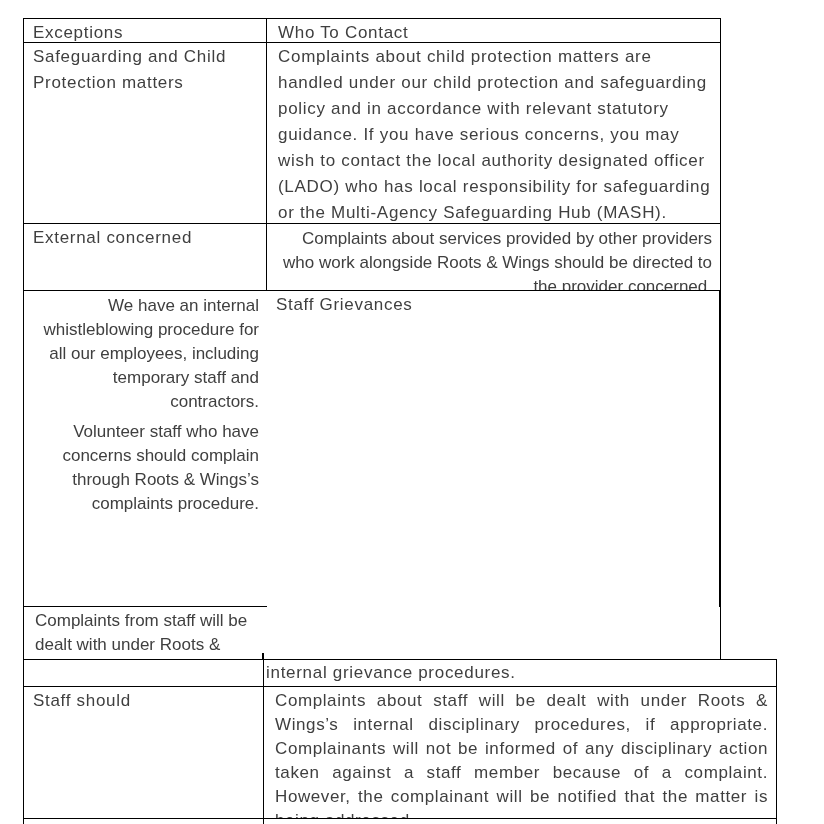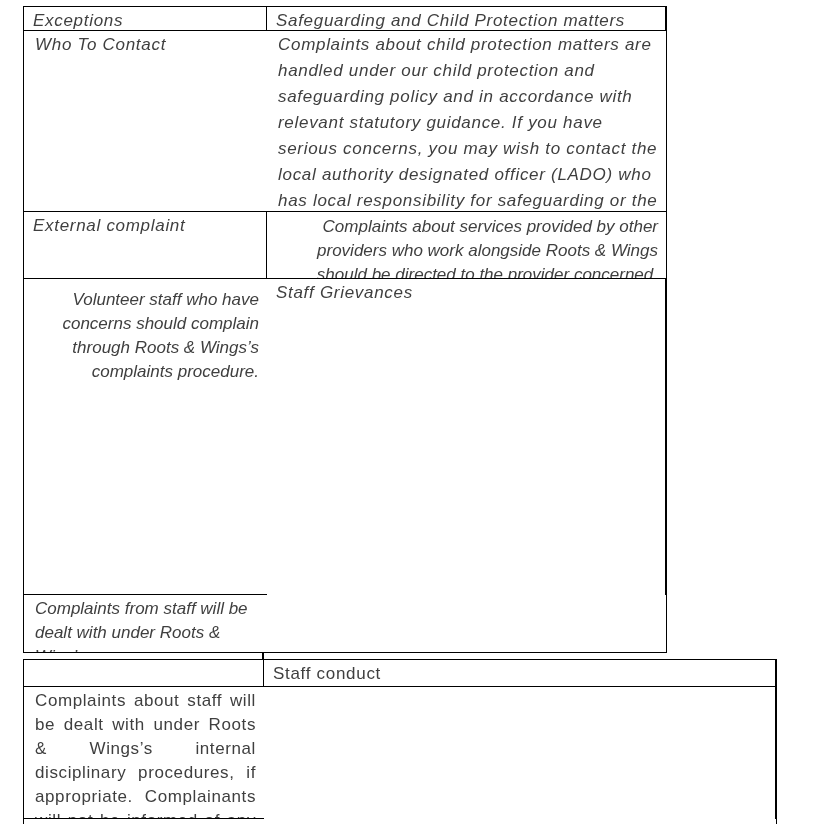--- a/index.html
+++ b/index.html
@@ -14,25 +14,24 @@
   }
   .tbl {
     position: absolute;
     display: grid;
     border: 1.5px solid #000;
     box-sizing: border-box;
     background: #ffffff;
   }
   #t1 {
     left: 23px;
-    top: 6px;
-    width: 644px;
+    top: 18px;
+    width: 698px;
     grid-template-columns: 243px 1fr;
     grid-template-rows: 24px 181px 67px 316px 57px;
-    font-style: italic;
   }
   #t2 {
     left: 23px;
     top: 659px;
     width: 754px;
     grid-template-columns: 240px 1fr;
     grid-template-rows: 27px 132px 12px;
   }
   .cell {
     box-sizing: border-box;
@@ -76,40 +75,42 @@
     height: 6px;
     background: #000;
   }
 </style>
 </head>
 <body>
 
 <div class="tbl" id="t1">
 
   <div class="cell c1">Exceptions</div>
+  <div class="cell content">Who To Contact</div>
+
   <div class="cell c1">Safeguarding and Child Protection matters</div>
-
-  <div class="cell content">Who To Contact</div>
   <div class="cell content">Complaints about child protection matters are handled under our child protection and safeguarding policy and in accordance with relevant statutory guidance. If you have serious concerns, you may wish to contact the local authority designated officer (LADO) who has local responsibility for safeguarding or the Multi-Agency Safeguarding Hub (MASH).</div>
 
-  <div class="cell c1">External complaint</div>
+  <div class="cell c1">External concerned</div>
   <div class="cell content alt">Complaints about services provided by other providers who work alongside Roots &amp; Wings should be directed to the provider concerned.</div>
 
   <div class="cell content alt">
+    <div>We have an internal whistleblowing procedure for all our employees, including temporary staff and contractors.</div>
     <div class="para2">Volunteer staff who have concerns should complain through Roots &amp; Wings’s complaints procedure.</div>
   </div>
 
   <div class="cell c1 nb">Staff Grievances</div>
   <div class="cell content alt-lh24 nb">Complaints from staff will be dealt with under Roots &amp; Wing’s</div>
 </div>
 
 <div class="tick"></div>
 
 <div class="tbl" id="t2">
 
   <div class="cell c1"></div>
+  <div class="cell content flush">internal grievance procedures.</div>
 
-  <div class="cell c1">Staff conduct</div>
+  <div class="cell c1">Staff should</div>
   <div class="cell content justified">Complaints about staff will be dealt with under Roots &amp; Wings’s internal disciplinary procedures, if appropriate. Complainants will not be informed of any disciplinary action taken against a staff member because of a complaint. However, the complainant will be notified that the matter is being addressed.</div>
 
   <div class="cell c1 nb"></div>
   <div class="cell content nb"></div>
 </div>
 
 </body></html>

